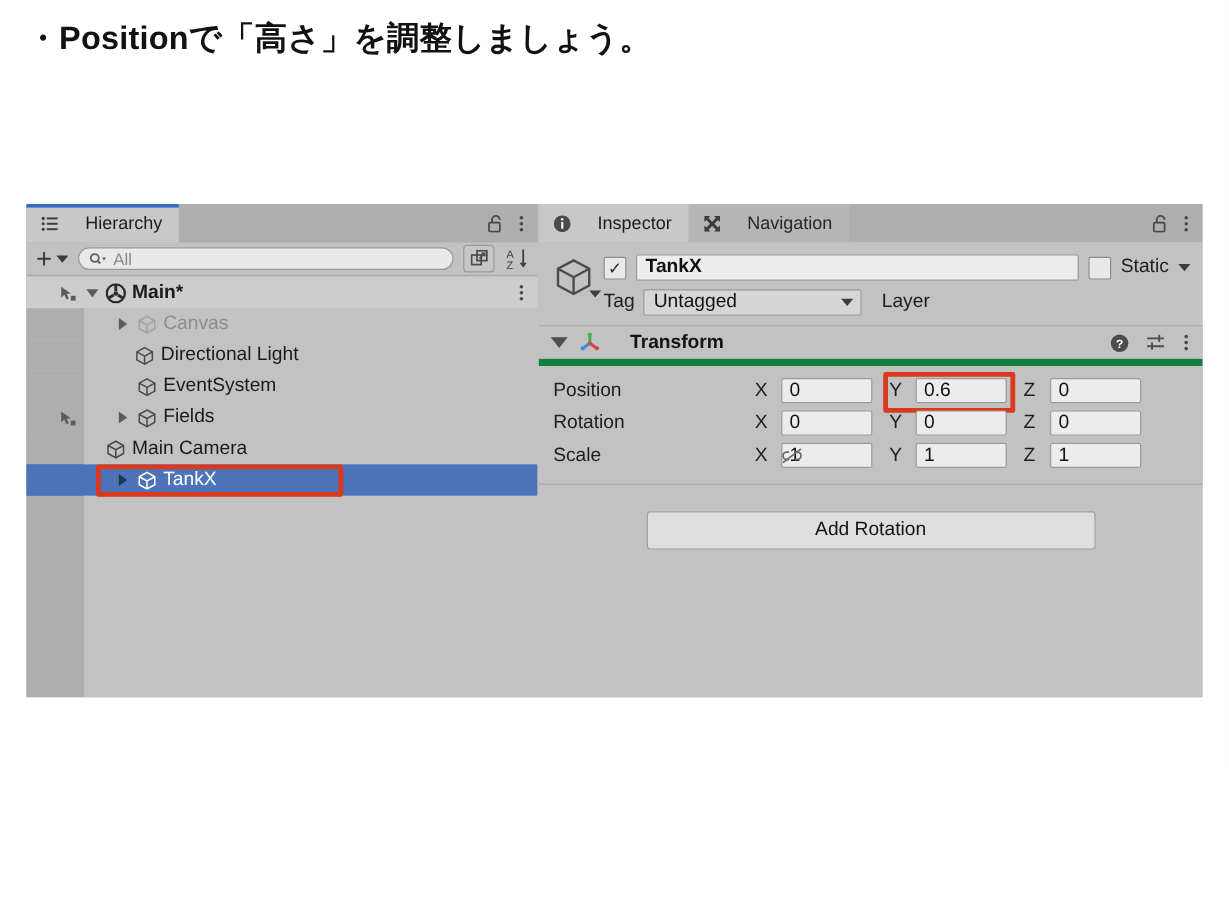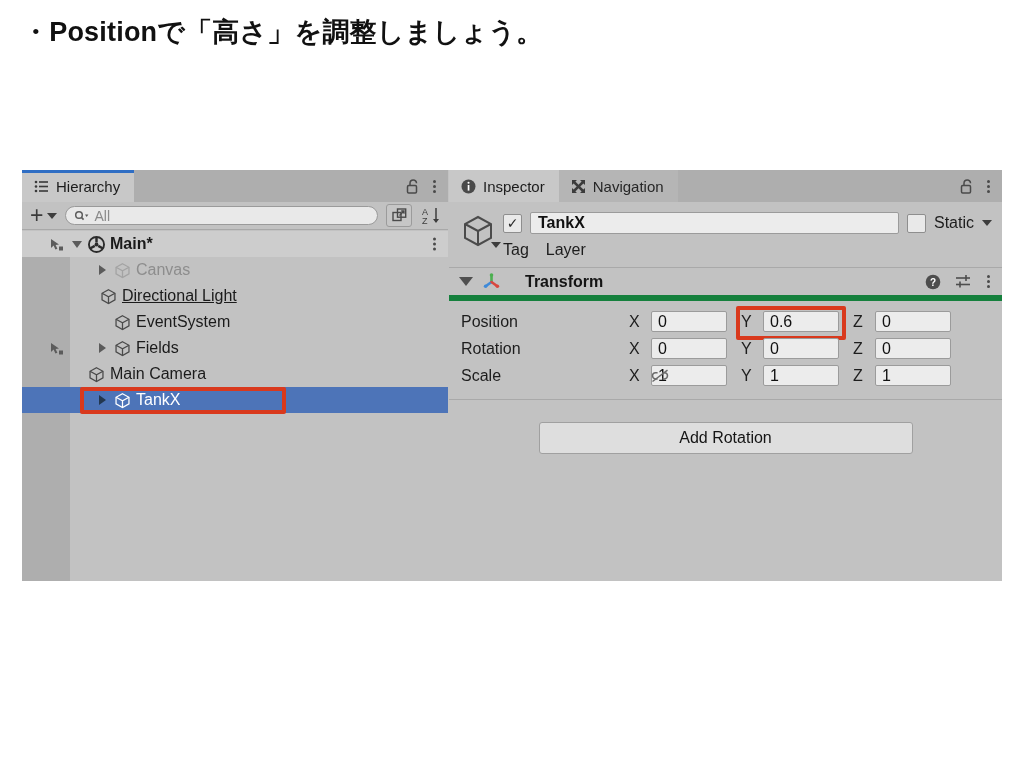--- a/index.html
+++ b/index.html
@@ -35,21 +35,21 @@
   .panel-hierarchy { left: 0; width: 426px; background: #c2c2c2; }
   .panel-inspector { left: 427px; right: 0; background: #c2c2c2; }
 
   
   .tabbar {
     position: relative; height: 32px;
     background: #aeaeae;
     display: flex; align-items: stretch;
   }
   .tab {
-    display: flex; align-items: center; gap: 7px;
+    display: flex; align-items: center; gap: 22px;
     padding: 0 14px 0 12px;
     font-size: 15px; color: #1c1c1c;
     position: relative;
     box-sizing: border-box;
   }
   .tab.active { background: #c8c8c8; }
   .tab.active.focused::before {
     content: ""; position: absolute; left: 0; right: 0; top: 0;
     height: 3px; background: #2f6ec4;
   }
@@ -328,21 +328,21 @@
                     <svg width="17" height="17" viewBox="0 0 20 20">
                       <path d="M10 2 L17.6 6.2 L17.6 14 L10 18.2 L2.4 14 L2.4 6.2 Z" fill="none" stroke="currentColor" stroke-width="1.5"></path>
                       <path d="M2.4 6.2 L10 10.3 L17.6 6.2 M10 10.3 L10 18.2" fill="none" stroke="currentColor" stroke-width="1.5"></path>
                     </svg>
                   </span>
                   <span class="row-label">Canvas</span>
                 </div>
               </div>
               <div class="row item">
                 <div class="row-gutter"></div>
-                <div class="row-content" style="padding-left: 12px; text-decoration: underline;">
+                <div class="row-content" style="padding-left: 24px;">
                   <span class="foldout"></span>
                   <span class="ico" style="color: rgb(74, 74, 74);">
                     <svg width="17" height="17" viewBox="0 0 20 20">
                       <path d="M10 2 L17.6 6.2 L17.6 14 L10 18.2 L2.4 14 L2.4 6.2 Z" fill="none" stroke="currentColor" stroke-width="1.5"></path>
                       <path d="M2.4 6.2 L10 10.3 L17.6 6.2 M10 10.3 L10 18.2" fill="none" stroke="currentColor" stroke-width="1.5"></path>
                     </svg>
                   </span>
                   <span class="row-label">Directional Light</span>
                 </div>
               </div>
@@ -467,20 +467,24 @@
               <span class="chk">
                 <span class="tick">✓</span>
               </span>
               <span class="name-field">TankX</span>
               <span class="chk"></span>
               <span class="static-label">Static</span>
               <span class="static-arrow"></span>
             </div>
             <div class="hdr-row2">
               <span class="fld-label">Tag</span>
+              <span class="dropdown dd-tag">
+                <span>Untagged</span>
+                <span class="dd-arrow"></span>
+              </span>
               <span class="fld-label" style="margin-left:10px">Layer</span>
             </div>
           </div>
         </div>
 
         <div class="comp">
           <div class="comp-header">
             <span class="comp-foldout"></span>
             <span class="ico">
               <svg width="20" height="20" viewBox="0 0 20 20">

